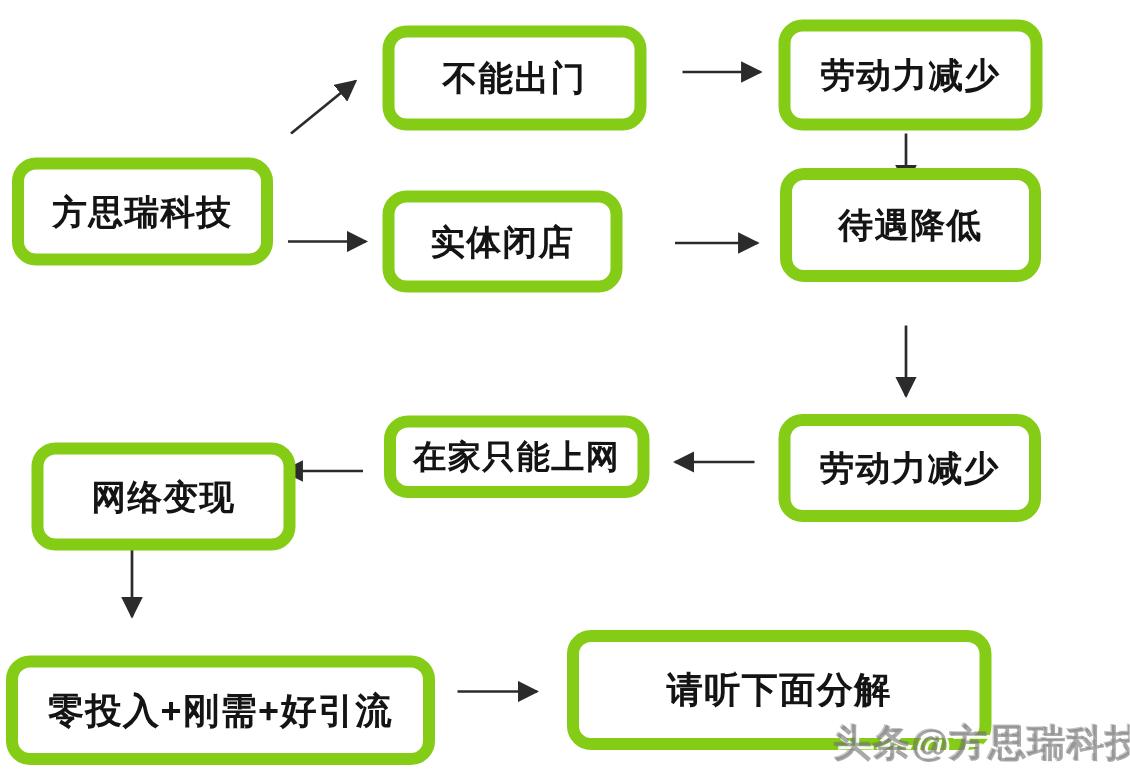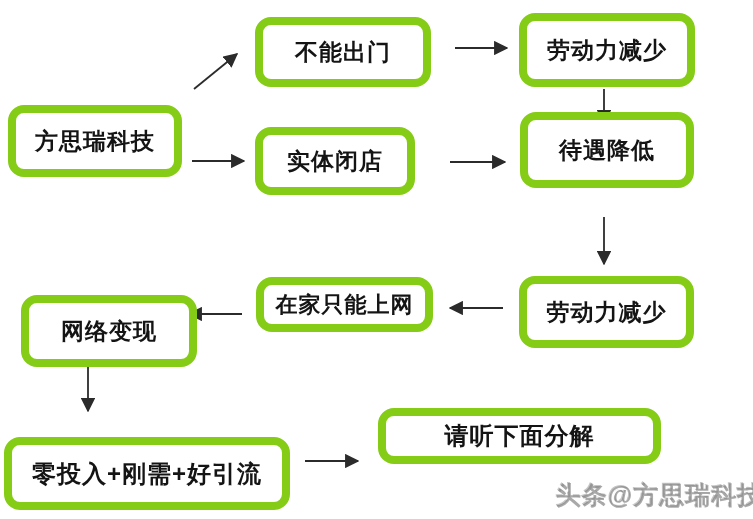--- a/index.html
+++ b/index.html
@@ -27,21 +27,21 @@
   .node.wide{font-size:24px;}
   #n-virus{left:8px;top:105px;width:174px;height:72px;}
   #n-noout{left:255px;top:17px;width:176px;height:70px;}
   #n-labor{left:519px;top:13px;width:176px;height:74px;}
   #n-store{left:255px;top:127px;width:160px;height:68px;}
   #n-pay{left:520px;top:112px;width:174px;height:76px;}
   #n-netmoney{left:2px;top:295px;width:176px;height:72px;margin-left:19px;}
   #n-homeweb{left:256px;top:277px;width:177px;height:55px;font-size:22px;}
   #n-sidejob{left:519px;top:276px;width:175px;height:72px;}
   #n-zero{left:4px;top:425px;width:286px;height:73px;margin-top:12px;}
-  #n-listen{left:378px;top:408px;width:283px;height:56px;}
+  #n-listen{left:378px;top:420px;width:283px;height:80px;}
   svg.arrows{position:absolute;left:0;top:0;pointer-events:none;}
   .watermark{
     position:absolute;
     left:556px;top:479px;
     font-size:25px;
     font-weight:bold;
     letter-spacing:1px;
     color:rgba(125,125,125,0.65);
     text-shadow:2px 2px 0 rgba(255,255,255,0.95), -1px -1px 0 rgba(90,90,90,0.35);
     white-space:nowrap;

